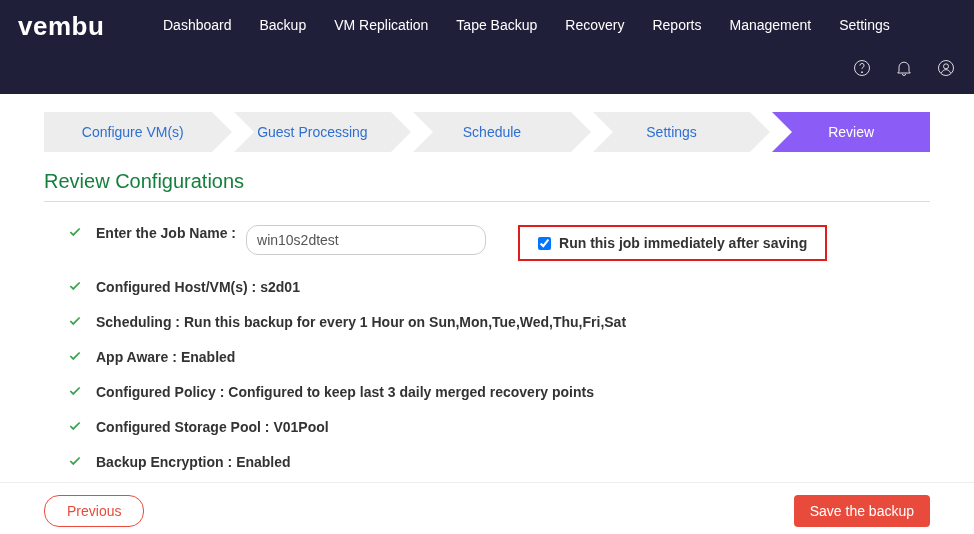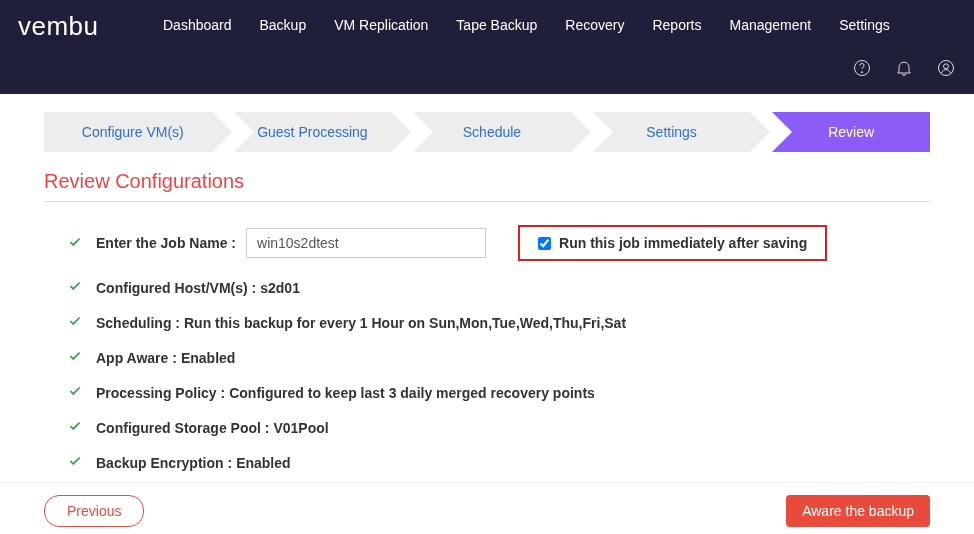--- a/index.html
+++ b/index.html
@@ -1,19 +1,19 @@
 <!DOCTYPE html>
 <html><head>
 <meta charset="utf-8">
 <style>
   * { box-sizing: border-box; margin: 0; padding: 0; }
   body { font-family: -apple-system, "Segoe UI", Arial, sans-serif; background: #fff; width: 974px; height: 534px; overflow: hidden; color: #333; }
 
   .topbar { background: #201f3a; color: #fff; height: 94px; position: relative; }
-  .logo { position: absolute; left: 18px; top: 11px; font-size: 26px; font-weight: 400; letter-spacing: 0.5px; font-family: Arial, sans-serif; }
+  .logo { position: absolute; left: 18px; top: 11px; font-size: 26px; font-weight: 700; letter-spacing: 0.5px; font-family: Arial, sans-serif; }
   .nav { position: absolute; left: 163px; top: 0; height: 50px; display: flex; align-items: center; gap: 28px; font-size: 14px; }
   .nav-item { cursor: pointer; }
   .topicons { position: absolute; right: 18px; top: 58px; display: flex; gap: 22px; align-items: center; }
   .topicons svg { width: 20px; height: 20px; stroke: #fff; fill: none; }
 
   .content { padding: 18px 44px 0 44px; }
 
   .wizard { display: flex; height: 40px; margin-bottom: 18px; }
   .step { flex: 1; height: 40px; position: relative; display: flex; align-items: center; justify-content: center; font-size: 14px; color: #2f6fd0; background: #ededed; margin-right: 22px; cursor: pointer; }
   .step::after {
@@ -24,35 +24,35 @@
   .step::before {
     content: ""; position: absolute; left: 0; top: 0;
     border-top: 20px solid transparent; border-bottom: 20px solid transparent;
     border-left: 20px solid #fff;
   }
   .step:first-child::before { display: none; }
   .step:first-child { padding-left: 10px; }
   .step.active { background: #8b5cf6; color: #fff; margin-right: 0; }
   .step.active::after { display:none; }
 
-  .section-title { font-size: 20px; color: #ef4444; font-weight: 400; margin-bottom: 8px; }
+  .section-title { font-size: 20px; color: #15803d; font-weight: 400; margin-bottom: 8px; }
   .hr { border: none; border-top: 1px solid #ddd; margin-bottom: 14px; }
 
   .review-area { height: 260px; overflow-y: scroll; padding-right: 6px; }
   .review-area::-webkit-scrollbar { width: 16px; }
   .review-area::-webkit-scrollbar-track { background: #f1f1f1; }
   .review-area::-webkit-scrollbar-thumb { background: #c4c4c4; }
   .review-area::-webkit-scrollbar-button { background: #f1f1f1; height: 16px; display:block; }
 
-  .row { display: flex; align-items: center; padding: 9px 0 9px 24px; font-size: 14px; color: #333; }
+  .row { display: flex; align-items: flex-start; padding: 9px 0 9px 24px; font-size: 14px; color: #333; }
   .check { color: #3aa24a; margin-right: 14px; font-weight: bold; flex-shrink:0; }
   .check svg { width: 14px; height: 14px; stroke: #3aa24a; stroke-width: 3; fill: none; }
   .lbl { font-weight: 600; margin-right: 4px; }
   .val { font-weight: 700; }
-  .jobname-input { margin-left: 6px; border: 1px solid #ccc; border-radius: 0; padding: 6px 10px; font-size: 14px; width: 240px; color:#555; }
+  .jobname-input { margin-left: 6px; border: 1px solid #ccc; border-radius: 12px; padding: 6px 10px; font-size: 14px; width: 240px; color:#555; }
 
   .runbox { border: 2px solid #e01d1d; padding: 8px 18px; display: inline-flex; align-items: center; margin-left: 32px; font-weight: 600; font-size:14px; }
   .runbox input { margin-right: 8px; }
 
   .footer { display: flex; justify-content: space-between; padding: 12px 44px 0 44px; margin-top: 6px; border-top: 1px solid #eee; }
   .btn-prev { border: 1px solid #e84b3c; color: #e84b3c; background: #fff; border-radius: 15px; padding: 7px 22px; font-size: 14px; cursor: pointer; }
   .btn-save { border: none; color: #fff; background: #e84b3c; border-radius: 4px; padding: 8px 16px; font-size: 14px; cursor: pointer; }
 </style>
 </head>
 <body>
@@ -133,21 +133,21 @@
             <polyline points="4 12 9 17 20 6"></polyline>
           </svg></span>
       <span class="lbl">App Aware :</span>
       <span class="val"> Enabled</span>
     </div>
 
     <div class="row">
       <span class="check"><svg viewBox="0 0 24 24">
             <polyline points="4 12 9 17 20 6"></polyline>
           </svg></span>
-      <span class="lbl">Processing Policy :</span>
+      <span class="lbl">Configured Policy :</span>
       <span class="val"> Configured to keep last 3 daily merged recovery points</span>
     </div>
 
     <div class="row">
       <span class="check"><svg viewBox="0 0 24 24">
             <polyline points="4 12 9 17 20 6"></polyline>
           </svg></span>
       <span class="lbl">Configured Storage Pool :</span>
       <span class="val"> V01Pool</span>
     </div>
@@ -157,14 +157,14 @@
             <polyline points="4 12 9 17 20 6"></polyline>
           </svg></span>
       <span class="lbl">Backup Encryption :</span>
       <span class="val"> Enabled</span>
     </div>
   </div>
 </div>
 
 <div class="footer">
   <button class="btn-prev">Previous</button>
-  <button class="btn-save">Aware the backup</button>
+  <button class="btn-save">Save the backup</button>
 </div>
 
 </body></html>

